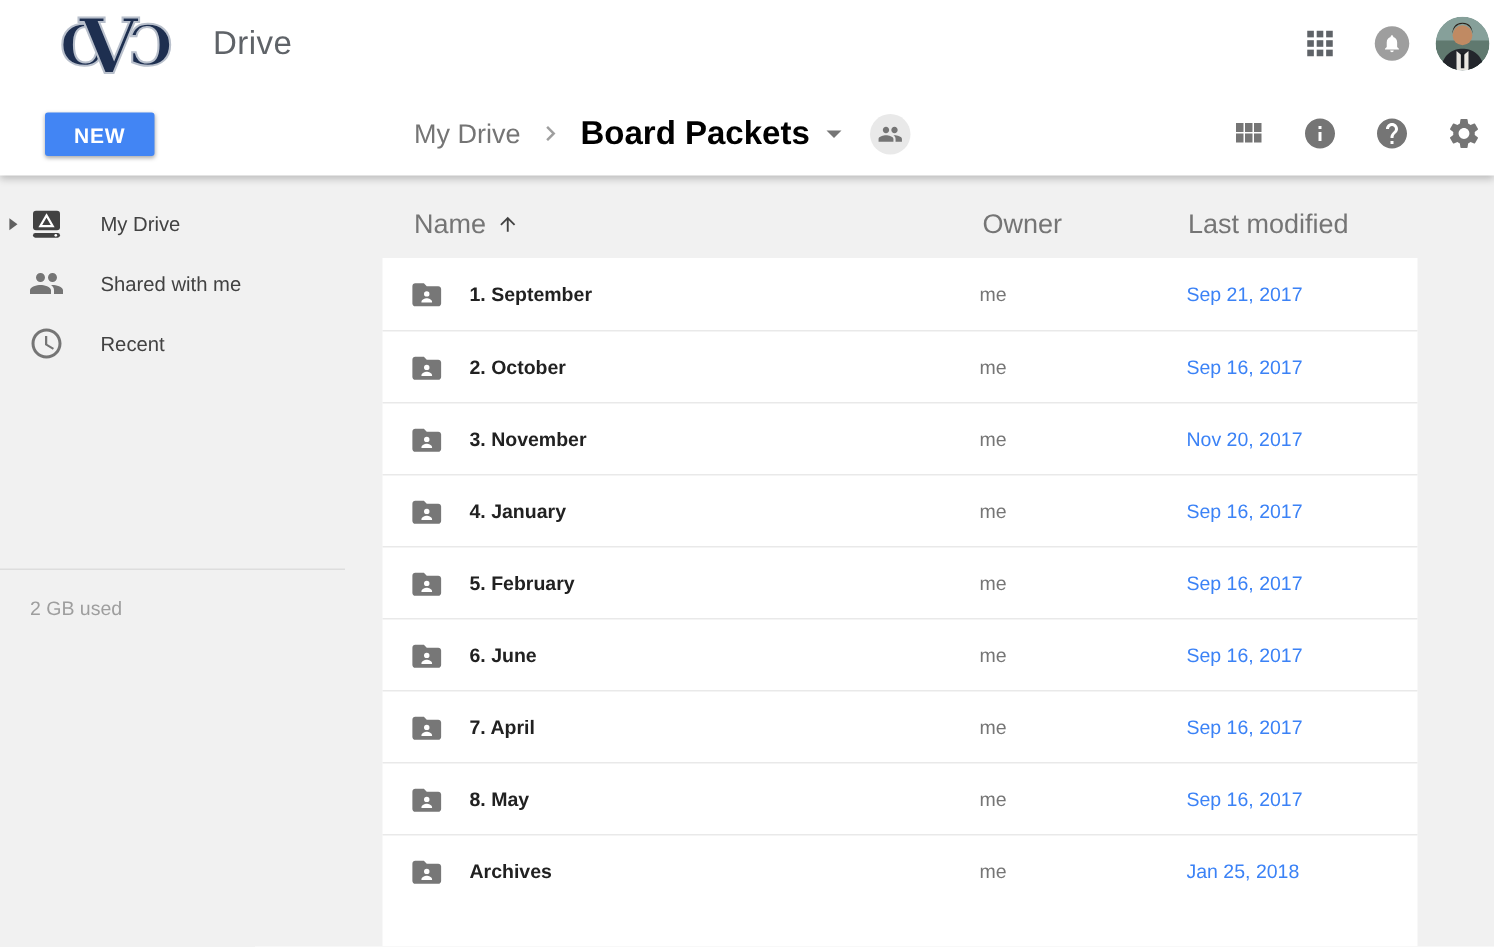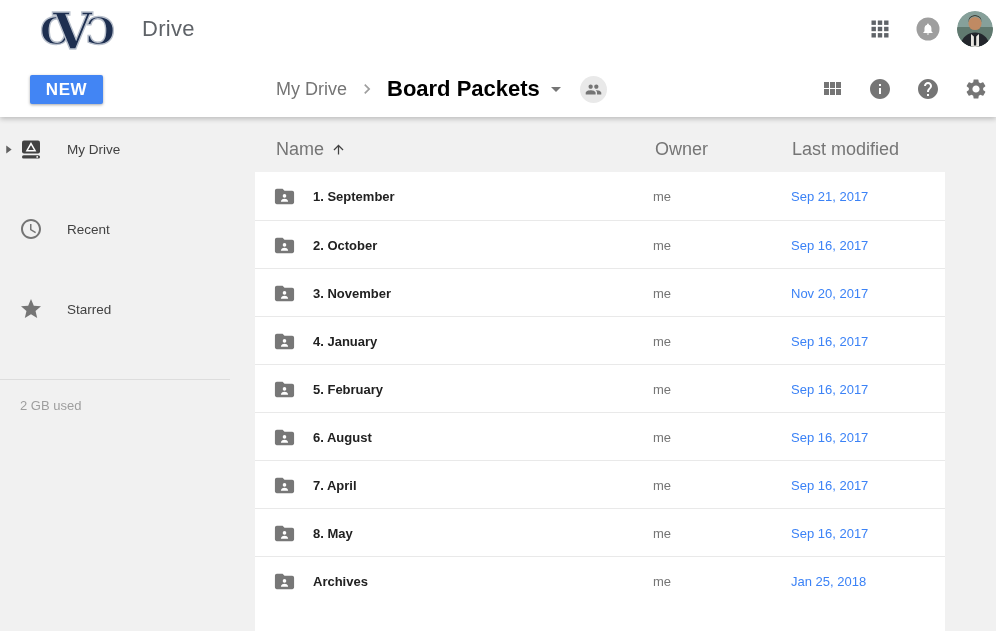--- a/index.html
+++ b/index.html
@@ -18,21 +18,21 @@
   .search-input { flex:1; margin-left:22px; border:none; outline:none; background:transparent;
                   font-size:16px; color:#3c4043; font-family:inherit; }
   .search-input::placeholder { color:#80868b; opacity:1; }
   .searchbar .dd { margin-right:12px; display:flex; cursor:pointer; }
   .apps-btn { position:absolute; left:868px; top:17px; width:24px; height:24px; cursor:pointer; }
   .bell-btn { position:absolute; left:915px; top:16px; width:26px; height:26px; cursor:pointer; }
   .avatar { position:absolute; left:957px; top:11px; width:36px; height:36px; border-radius:50%; overflow:hidden; cursor:pointer; }
 
   
   .new-btn { position:absolute; left:30px; top:75px; width:73px; height:29px; background:#4285f4; color:#fff;
-             border:none; border-radius:2px; font-size:17px; font-weight:bold; letter-spacing:.6px;
+             border:none; border-radius:2px; font-size:14px; font-weight:bold; letter-spacing:.6px;
              font-family:inherit; box-shadow:0 1px 3px rgba(0,0,0,.35); cursor:pointer; }
   .crumbs { position:absolute; left:276px; top:76px; height:26px; display:flex; align-items:center; }
   .crumb-parent { font-size:18px; color:#757575; cursor:pointer; }
   .crumb-sep { margin:0 10px; display:flex; }
   .crumb-current { font-size:22px; color:#000000; font-weight:bold; cursor:pointer; }
   .crumb-caret { margin-left:4px; display:flex; cursor:pointer; }
   .shared-badge { margin-left:12px; width:27px; height:27px; border-radius:50%; background:#e9e9e9;
                   display:flex; align-items:center; justify-content:center; cursor:pointer; }
   .tool-icon { position:absolute; top:77px; width:24px; height:24px; cursor:pointer; }
   .ti-grid { left:820px; } .ti-info { left:868px; } .ti-help { left:916px; } .ti-gear { left:964px; }
@@ -186,39 +186,39 @@
           <svg viewBox="0 0 24 24" width="24" height="24">
             <rect x="3" y="3.5" width="18" height="13" rx="2" fill="#424242"></rect>
             <path d="M12 6.6l4.1 7.1H7.9z" fill="none" stroke="#fff" stroke-width="1.5"></path>
             <rect x="3" y="18.3" width="18" height="3.2" rx="1.6" fill="#424242"></rect>
             <circle cx="18.2" cy="19.9" r="0.9" fill="#fff"></circle>
           </svg>
         </span>
         <span class="slabel">My Drive</span>
       </div>
 
+      <div class="side-item" style="top:52px">
+        <span class="sicon">
+          <svg viewBox="0 0 24 24" width="24" height="24">
+              <path fill="#757575" d="M16 11c1.66 0 2.99-1.34 2.99-3S17.66 5 16 5c-1.66 0-3 1.34-3 3s1.34 3 3 3zm-8 0c1.66 0 2.99-1.34 2.99-3S9.66 5 8 5C6.34 5 5 6.34 5 8s1.34 3 3 3zm0 2c-2.33 0-7 1.17-7 3.5V19h14v-2.5c0-2.33-4.67-3.5-7-3.5zm8 0c-.29 0-.62.02-.97.05 1.16.84 1.97 1.97 1.97 3.45V19h6v-2.5c0-2.33-4.67-3.5-7-3.5z"></path>
+            </svg>
+        </span>
+        <span class="slabel">Shared with me</span>
+      </div>
 
       <div class="side-item" style="top:92px">
         <span class="sicon">
           <svg viewBox="0 0 24 24" width="24" height="24">
               <path fill="#757575" d="M11.99 2C6.47 2 2 6.48 2 12s4.47 10 9.99 10C17.52 22 22 17.52 22 12S17.52 2 11.99 2zM12 20c-4.42 0-8-3.58-8-8s3.58-8 8-8 8 3.58 8 8-3.58 8-8 8zm.5-13H11v6l5.25 3.15.75-1.23-4.5-2.67z"></path>
             </svg>
         </span>
         <span class="slabel">Recent</span>
       </div>
 
 
-      <div class="side-item" style="top:172px">
-        <span class="sicon">
-          <svg viewBox="0 0 24 24" width="24" height="24">
-              <path fill="#757575" d="M12 17.27L18.18 21l-1.64-7.03L22 9.24l-7.19-.61L12 2 9.19 8.63 2 9.24l5.46 4.73L5.82 21z"></path>
-            </svg>
-        </span>
-        <span class="slabel">Starred</span>
-      </div>
 
 
       <div class="side-div"></div>
       <div class="storage">2 GB used</div>
     </div>
 
     <div class="list-header">
       <span class="lh-cell lh-name">
         <span>Name</span>
         <span class="sort-arrow">
@@ -299,21 +299,21 @@
         </div>
 
         <div class="row">
           <span class="row-icon">
             <svg viewBox="0 0 24 24" width="23" height="23">
               <path fill="#777" d="M10 4H4c-1.1 0-1.99.9-1.99 2L2 18c0 1.1.9 2 2 2h16c1.1 0 2-.9 2-2V8c0-1.1-.9-2-2-2h-8l-2-2z"></path>
               <circle cx="12" cy="11.4" r="1.9" fill="#fff"></circle>
               <path d="M8.3 17c0-1.8 2.4-2.6 3.7-2.6s3.7.8 3.7 2.6v.4H8.3z" fill="#fff"></path>
             </svg>
           </span>
-          <span class="cell c-name">6. August</span>
+          <span class="cell c-name">6. June</span>
           <span class="cell c-owner">me</span>
           <span class="cell c-mod">Sep 16, 2017</span>
         </div>
 
         <div class="row">
           <span class="row-icon">
             <svg viewBox="0 0 24 24" width="23" height="23">
               <path fill="#777" d="M10 4H4c-1.1 0-1.99.9-1.99 2L2 18c0 1.1.9 2 2 2h16c1.1 0 2-.9 2-2V8c0-1.1-.9-2-2-2h-8l-2-2z"></path>
               <circle cx="12" cy="11.4" r="1.9" fill="#fff"></circle>
               <path d="M8.3 17c0-1.8 2.4-2.6 3.7-2.6s3.7.8 3.7 2.6v.4H8.3z" fill="#fff"></path>

